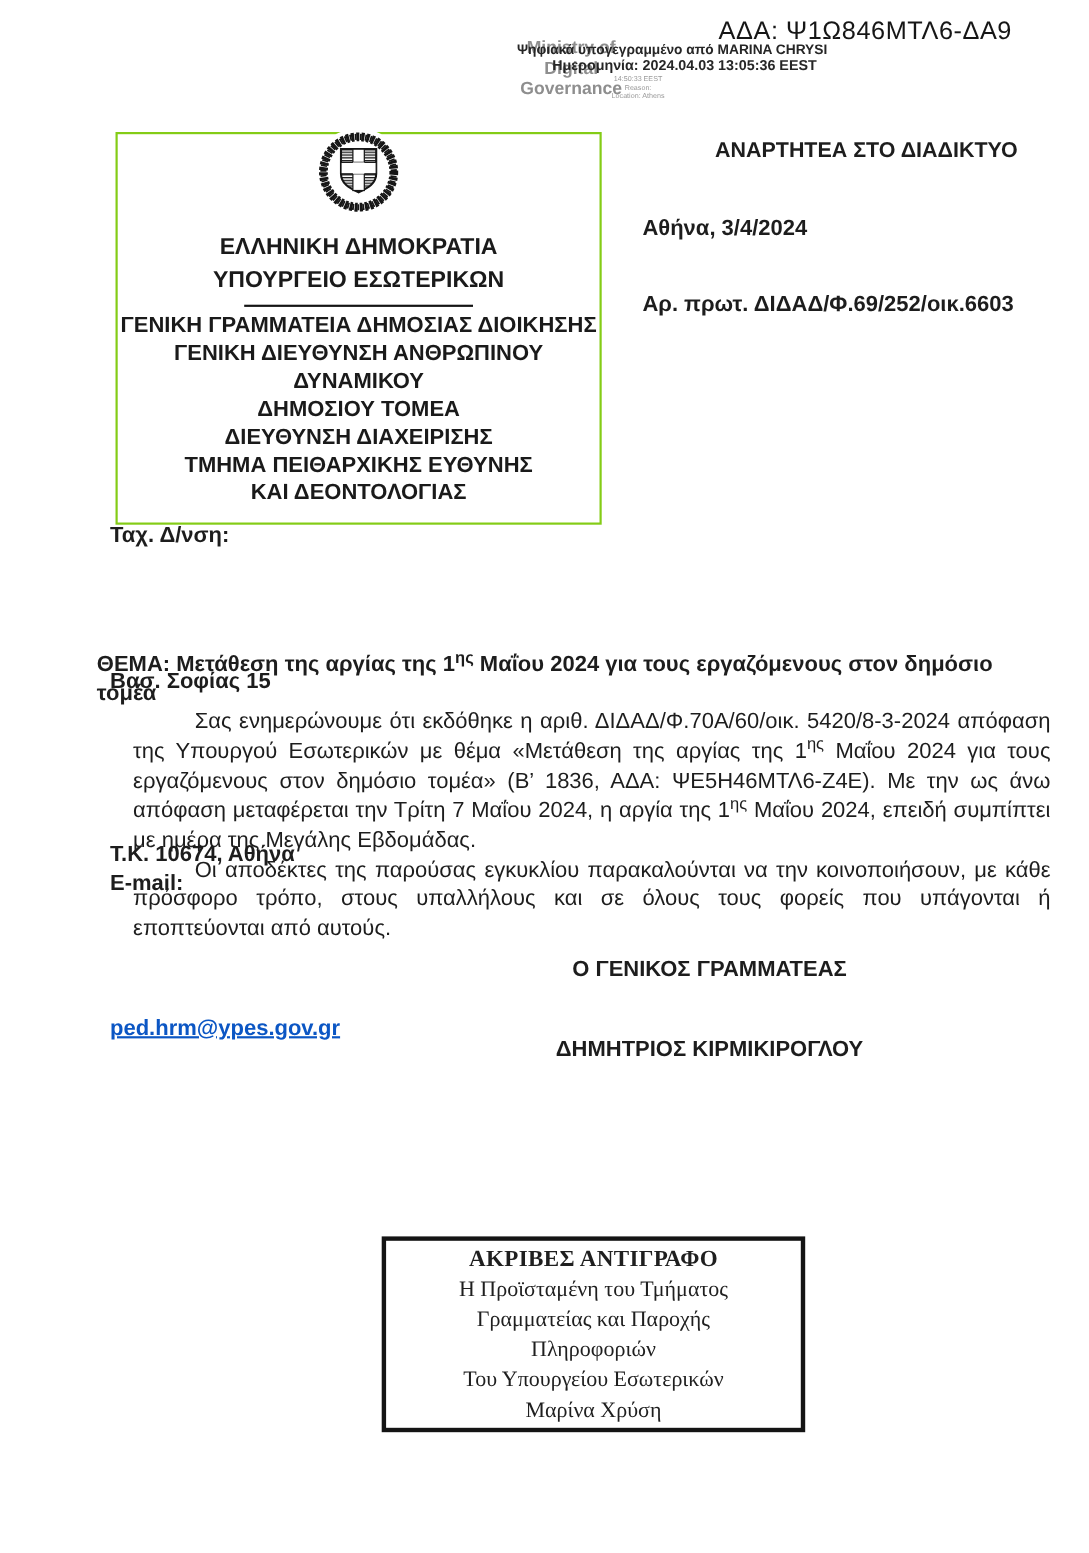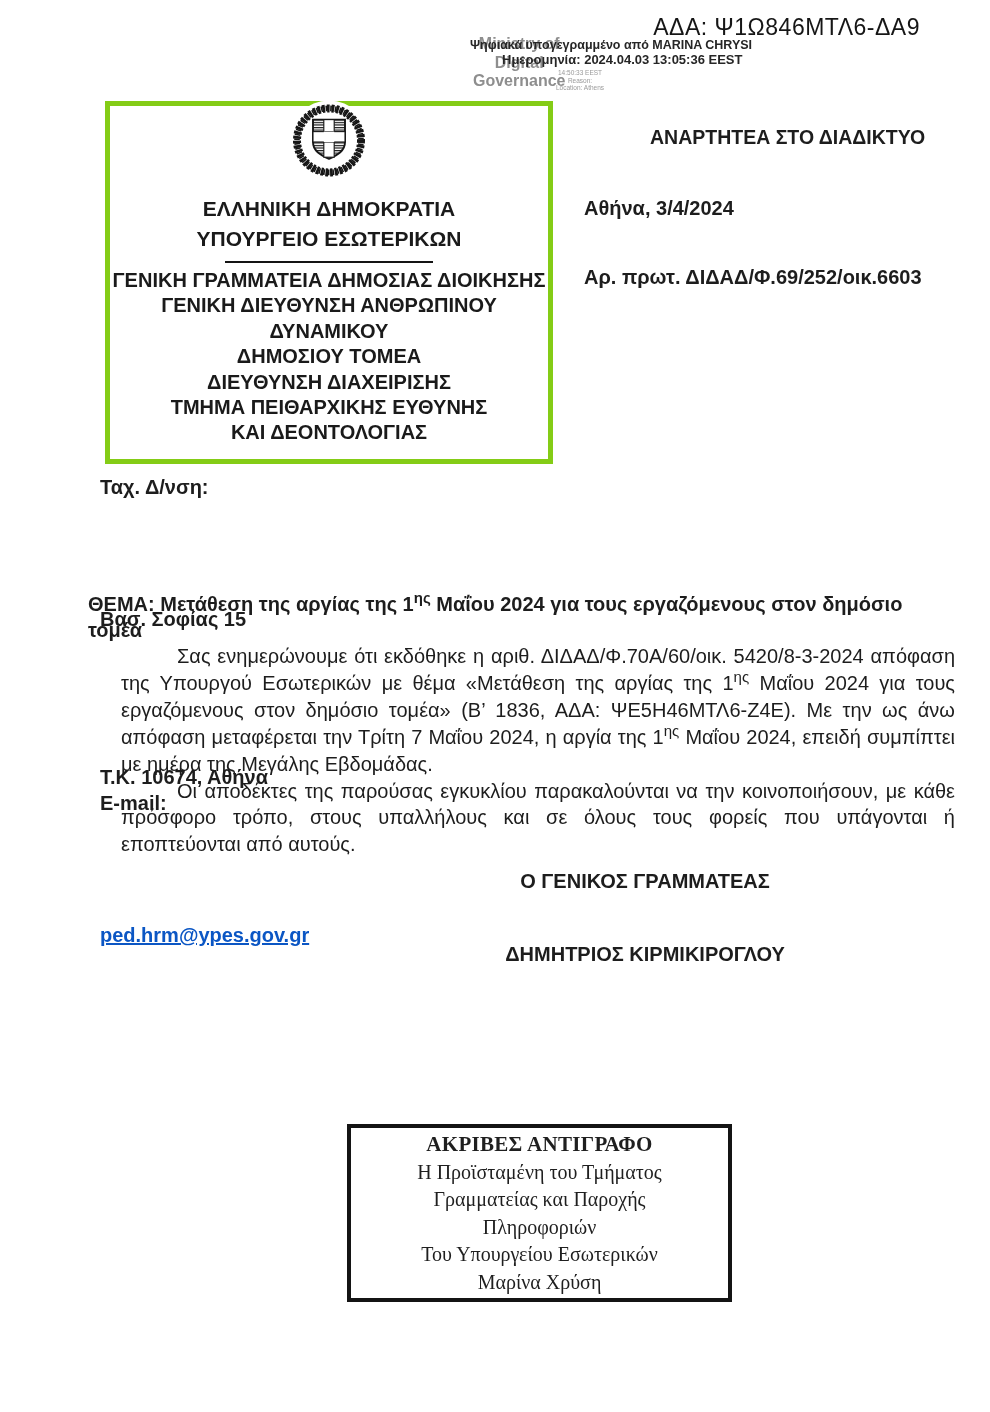--- a/index.html
+++ b/index.html
@@ -13,21 +13,21 @@
   .ada{top:14px;right:70px;font-size:23px;font-weight:500;letter-spacing:.5px;color:#161616;}
 
   
   .stamp{left:470px;top:33px;width:290px;height:62px;text-align:center;}
   .stamp-ministry{position:absolute;left:3px;top:2px;font-size:16px;font-weight:700;color:#8e8e8e;line-height:18.5px;white-space:pre-line;}
   .stamp-tiny{position:absolute;left:86px;top:36px;font-size:6.5px;color:#9a9a9a;line-height:7.6px;white-space:pre-line;}
   .stamp-gr1{position:absolute;left:0;top:5px;font-size:12.5px;font-weight:700;color:#262626;white-space:nowrap;}
   .stamp-gr2{position:absolute;left:0;top:19px;font-size:13px;font-weight:700;color:#262626;white-space:nowrap;padding-left:32px;}
 
   
-  .hbox{left:105px;top:101px;width:438px;height:353px;border:5px solid #84cc16;}
+  .hbox{left:105px;top:120px;width:438px;height:353px;border:2px solid #84cc16;}
   .emblem{position:absolute;left:50%;top:-9px;transform:translateX(-50%);}
   .hlines{position:absolute;left:0;right:0;top:88px;display:flex;flex-direction:column;align-items:center;text-align:center;}
   .hl-a{font-size:21px;font-weight:700;line-height:30px;color:#1a1a1a;}
   .hl-div{width:208px;border-top:2.5px solid #141414;margin:7px 0 5px 0;}
   .hl-b{font-size:20px;font-weight:700;line-height:25.4px;color:#1a1a1a;}
 
   
   .anartitea{left:650px;top:126px;font-size:19.5px;font-weight:700;}
   .city-date{left:584px;top:197px;font-size:20px;font-weight:700;}
   .protocol{left:584px;top:266px;font-size:20px;font-weight:700;}

